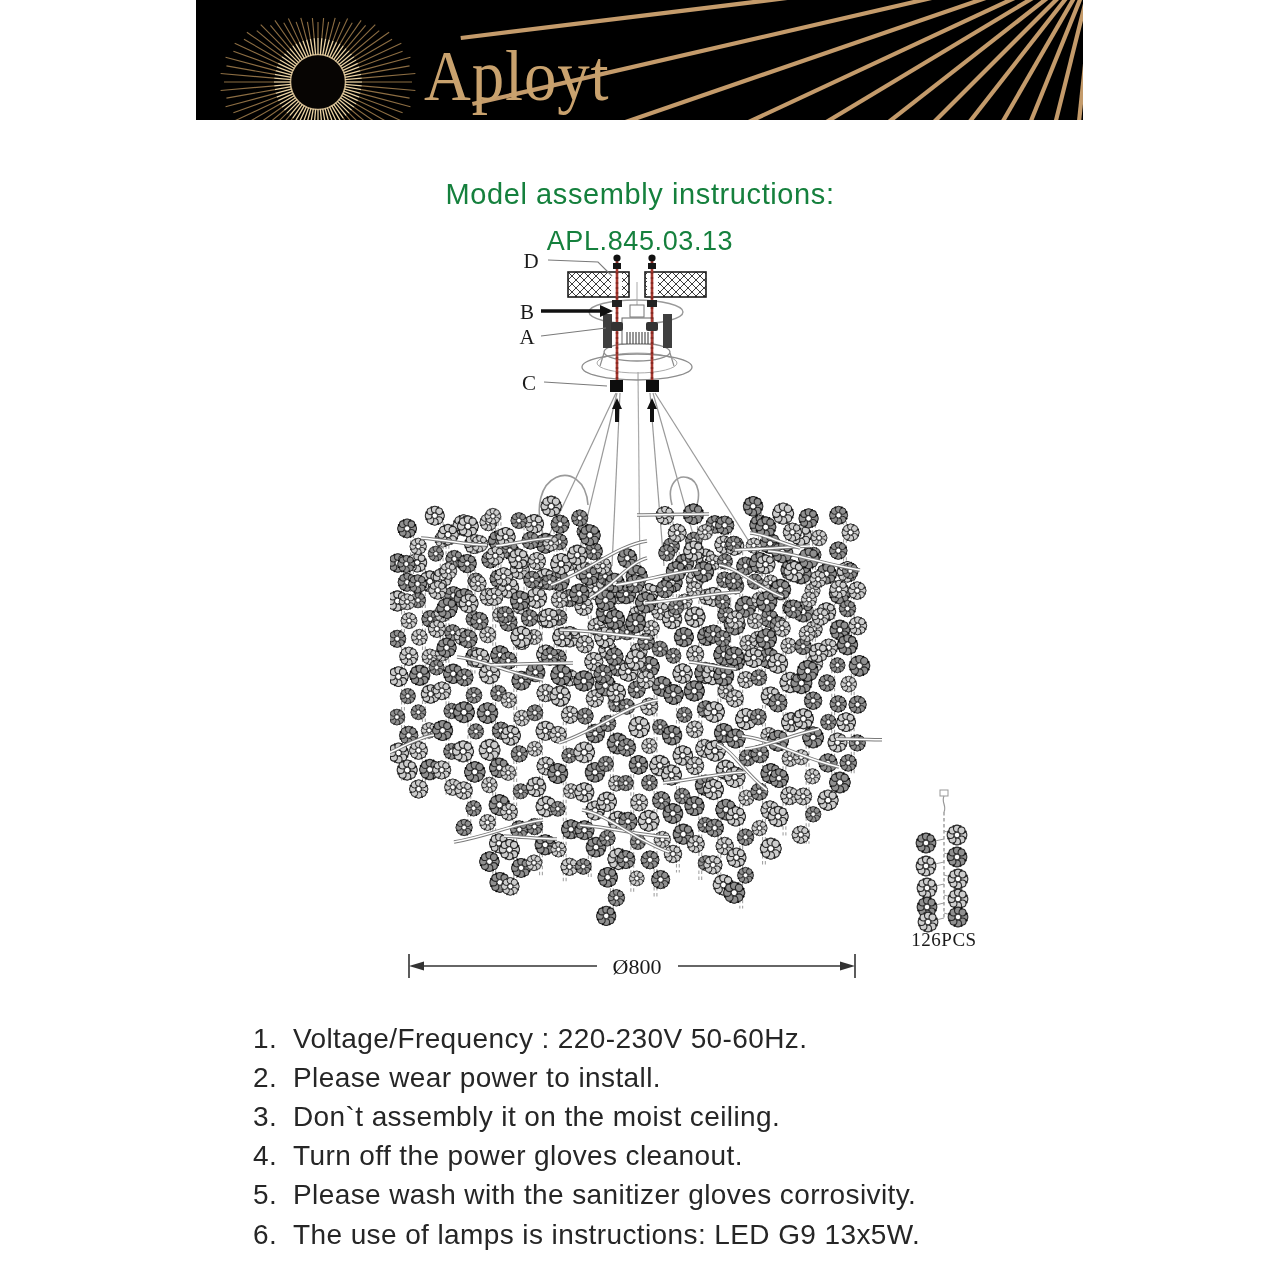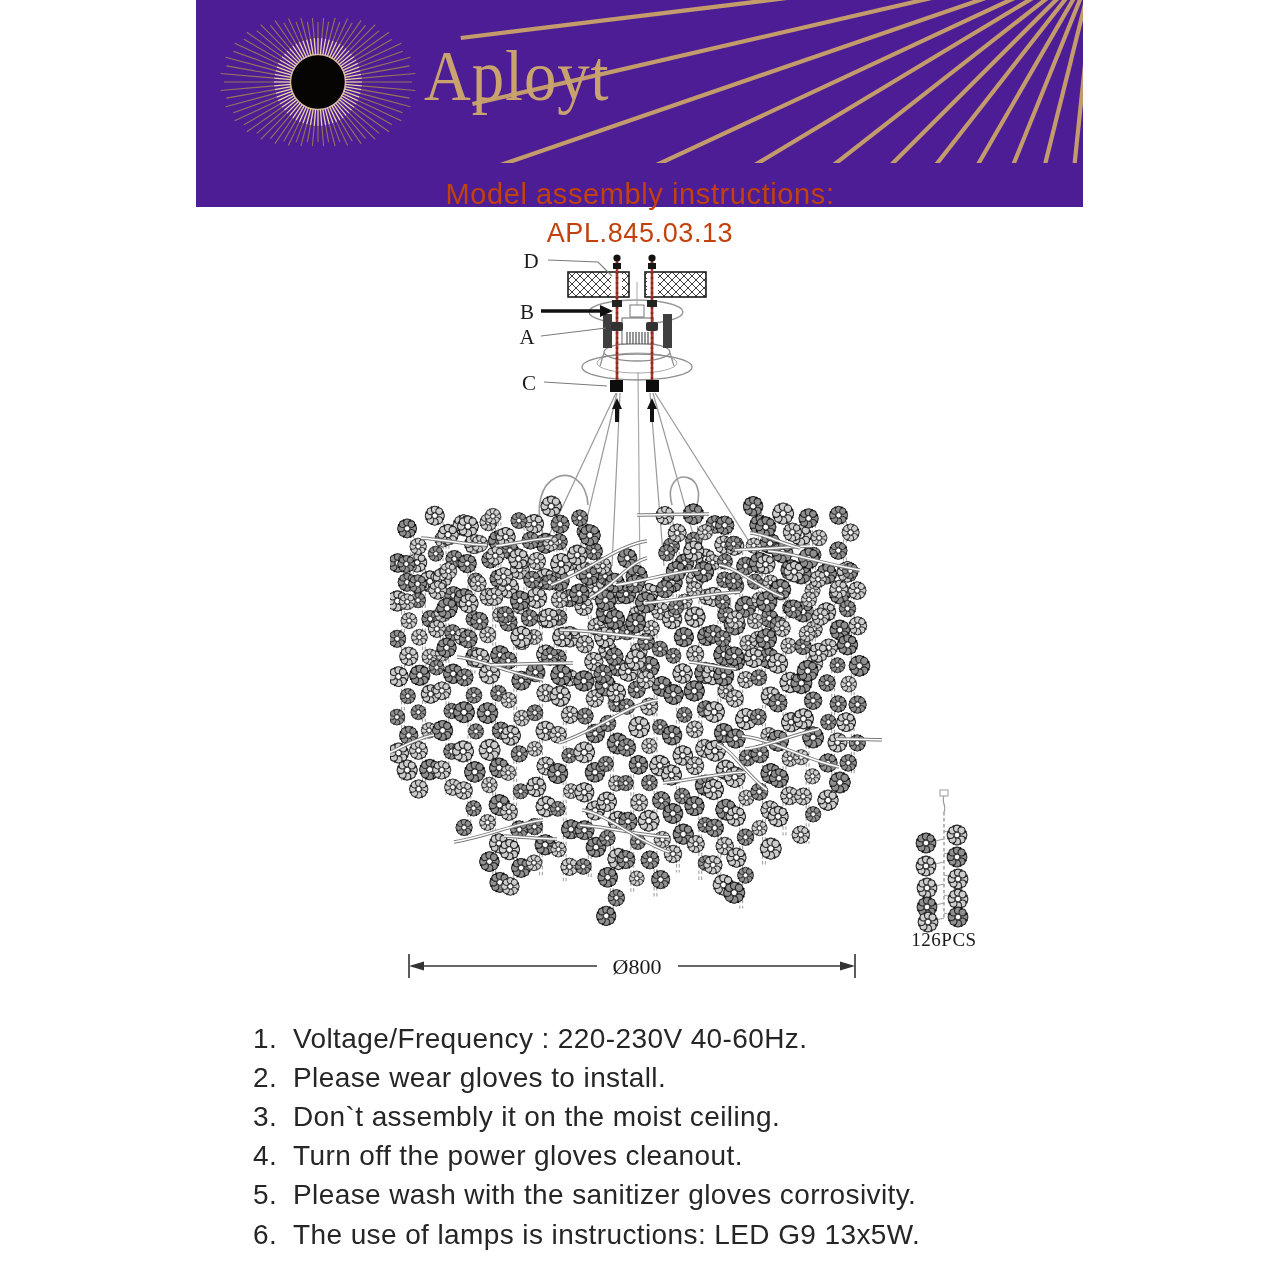--- a/index.html
+++ b/index.html
@@ -1,36 +1,36 @@
 <!DOCTYPE html>
 <html><head>
 <meta charset="utf-8">
 <style>
   html,body{margin:0;padding:0;}
   body{
     width:1280px;height:1280px;position:relative;background:#ffffff;
     font-family:"Liberation Sans", sans-serif;overflow:hidden;
   }
   .banner{
-    position:absolute;left:196px;top:0;width:887px;height:207px;
-    background:#4c1d95;overflow:hidden;
+    position:absolute;left:196px;top:0;width:887px;height:120px;
+    background:#000000;overflow:hidden;
   }
   .banner svg{position:absolute;left:0;top:0;}
   .brand{
     position:absolute;left:228px;top:40px;
     font-family:"Liberation Serif", serif;
     font-size:72px;line-height:1;color:#c9a26e;letter-spacing:1px;
     transform:scaleX(.9);transform-origin:left top;white-space:nowrap;
   }
   .title-block{
     position:absolute;top:178px;left:0;width:100%;text-align:center;
-    color:#c2410c;
+    color:#15803d;
   }
   .title-h{font-size:29px;letter-spacing:.6px;}
-  .title-m{font-size:27px;margin-top:7px;letter-spacing:.6px;}
+  .title-m{font-size:27px;margin-top:15px;letter-spacing:.6px;}
   #diagram{position:absolute;left:0;top:0;}
   .instructions{
     position:absolute;left:253px;top:1024px;width:820px;color:#262626;
   }
   .inst-row{display:flex;align-items:flex-start;margin-bottom:10px;
     font-size:28px;letter-spacing:.4px;line-height:1.04;}
   .inst-num{width:40px;flex:none;}
   .inst-text{flex:1;white-space:nowrap;}
 </style>
 </head>
@@ -966,25 +966,25 @@
     <line x1="678" y1="966" x2="840" y2="966" stroke="#333" stroke-width="1.3"></line>
     <path d="M409,966 L424,961.5 L424,970.5 Z" fill="#333"></path>
     <path d="M855,966 L840,961.5 L840,970.5 Z" fill="#333"></path>
     <text x="637" y="974" font-family="'Liberation Serif', serif" font-size="22" fill="#1a1a1a" text-anchor="middle">Ø800</text>
   </g>
 </svg>
 
 <div class="instructions">
   <div class="inst-row">
     <span class="inst-num">1.</span>
-    <span class="inst-text">Voltage/Frequency : 220-230V 40-60Hz.</span>
+    <span class="inst-text">Voltage/Frequency : 220-230V 50-60Hz.</span>
   </div>
   <div class="inst-row">
     <span class="inst-num">2.</span>
-    <span class="inst-text">Please wear gloves to install.</span>
+    <span class="inst-text">Please wear power to install.</span>
   </div>
   <div class="inst-row">
     <span class="inst-num">3.</span>
     <span class="inst-text">Don`t assembly it on the moist ceiling.</span>
   </div>
   <div class="inst-row">
     <span class="inst-num">4.</span>
     <span class="inst-text">Turn off the power gloves cleanout.</span>
   </div>
   <div class="inst-row">

